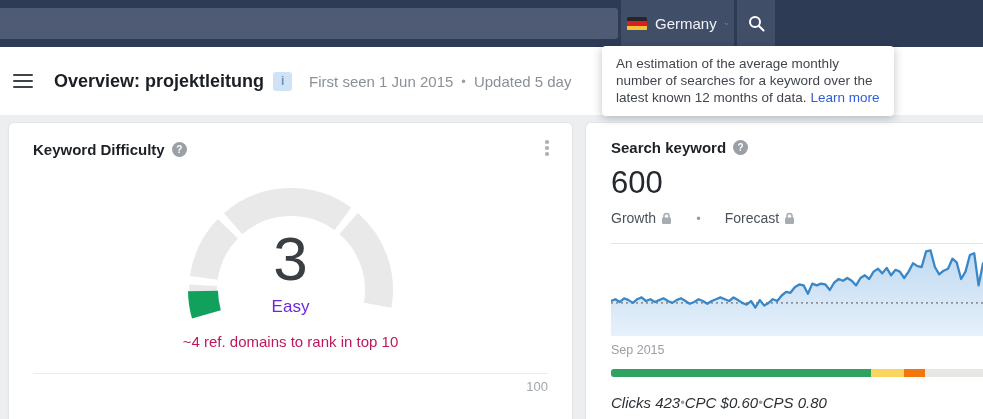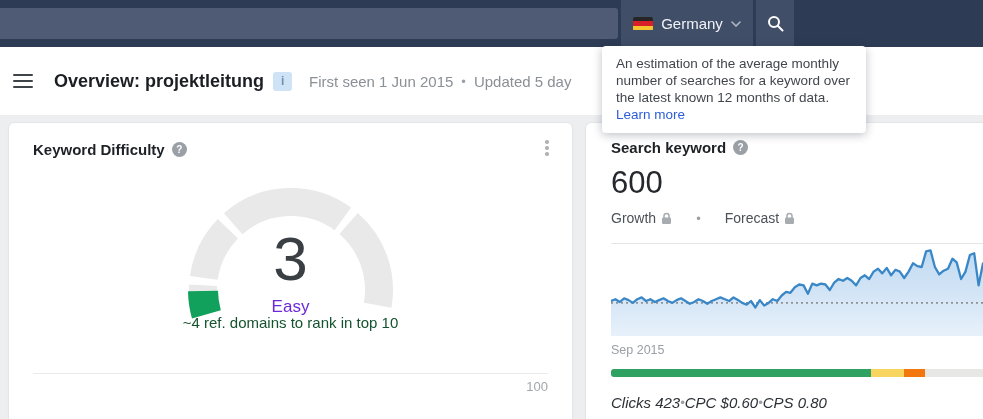--- a/index.html
+++ b/index.html
@@ -8,31 +8,31 @@
   .stage{position:relative;width:983px;height:419px;overflow:hidden;}
 
   
   .navbar{position:absolute;top:0;left:0;width:100%;height:47px;background:#2d3b55;}
   .nav-search{position:absolute;top:8px;left:0;width:618px;height:31px;border:none;outline:none;
     background:#4f5b74;border-radius:0 3px 3px 0;box-sizing:border-box;padding:0 10px;
     color:#eef1f5;font-size:14px;font-family:inherit;}
   .nav-group{position:absolute;left:621px;top:0;height:47px;display:flex;}
   .nav-btn{height:47px;border:none;background:#414e68;color:#eef1f5;cursor:pointer;
     display:flex;align-items:center;justify-content:center;font-family:inherit;}
-  .nav-btn.country{width:135px;gap:8px;border-right:3px solid #2d3b55;}
+  .nav-btn.country{width:116px;gap:8px;border-right:3px solid #2d3b55;}
   .nav-btn.searchbtn{width:38px;}
   .country-label{font-size:15px;color:#f0f3f7;}
   .flag{width:20px;height:14px;border-radius:2px;overflow:hidden;display:inline-flex;flex-direction:column;flex:none;}
   .flag i{display:block;width:100%;height:33.34%;}
   .flag .f1{background:#262626;}
   .flag .f2{background:#d61f26;}
   .flag .f3{background:#f5c531;}
 
   
-  .tooltip{position:absolute;left:602px;top:46px;width:264px;box-sizing:border-box;z-index:40;
+  .tooltip{position:absolute;left:602px;top:46px;width:292px;box-sizing:border-box;z-index:40;
     background:#ffffff;border-radius:4px;box-shadow:0 2px 10px rgba(20,30,50,.28);
     padding:9px 14px 10px 14px;font-size:13.5px;line-height:17px;color:#41464d;}
   .tooltip a{color:#2d5dd7;text-decoration:none;cursor:pointer;}
 
   
   .header{position:absolute;top:47px;left:0;width:100%;height:68px;background:#ffffff;
     display:flex;align-items:center;}
   .hamburger{width:20px;height:15px;margin-left:13px;display:flex;flex-direction:column;
     justify-content:space-between;cursor:pointer;flex:none;}
   .hamburger span{display:block;height:2.4px;background:#3f4449;border-radius:1px;}
@@ -59,22 +59,22 @@
   .kebab i{width:3.5px;height:3.5px;border-radius:50%;background:#aeb2b6;
     box-shadow:0 -6px 0 #aeb2b6,0 6px 0 #aeb2b6;display:block;}
 
   
   .gauge-wrap{position:relative;width:230px;height:162px;margin:26px auto 0 auto;}
   .gauge-wrap svg{position:absolute;top:0;left:0;}
   .gauge-value{position:absolute;left:0;right:0;top:44px;text-align:center;
     font-size:62px;line-height:62px;font-weight:400;color:#3a3f44;}
   .gauge-band{position:absolute;left:0;right:0;top:113px;text-align:center;
     font-size:17px;font-weight:normal;color:#6d28d9;}
-  .gauge-sub{position:absolute;left:-60px;right:-60px;top:130px;text-align:center;
-    font-size:15px;color:#14532d;}
+  .gauge-sub{position:absolute;left:-60px;right:-60px;top:149px;text-align:center;
+    font-size:15px;color:#be185d;}
   .kd-divider{position:absolute;left:24px;right:24px;top:250px;border-top:1px solid #e9ebec;}
   .kd-max{position:absolute;top:256px;right:24px;font-size:13px;color:#a2a7ac;}
 
   
   .vol-value{margin-top:9px;font-size:31px;color:#25292e;}
   .vol-sub{margin-top:9px;font-size:14px;color:#4b5158;display:flex;align-items:center;gap:24px;}
   .vol-sub .locked{display:inline-flex;align-items:center;gap:5px;cursor:pointer;}
   .lock-icon{flex:none;}
   .chart-box{position:relative;margin-top:17px;height:93px;border-top:1px solid #e3e6e8;}
   .chart-box svg{display:block;}

